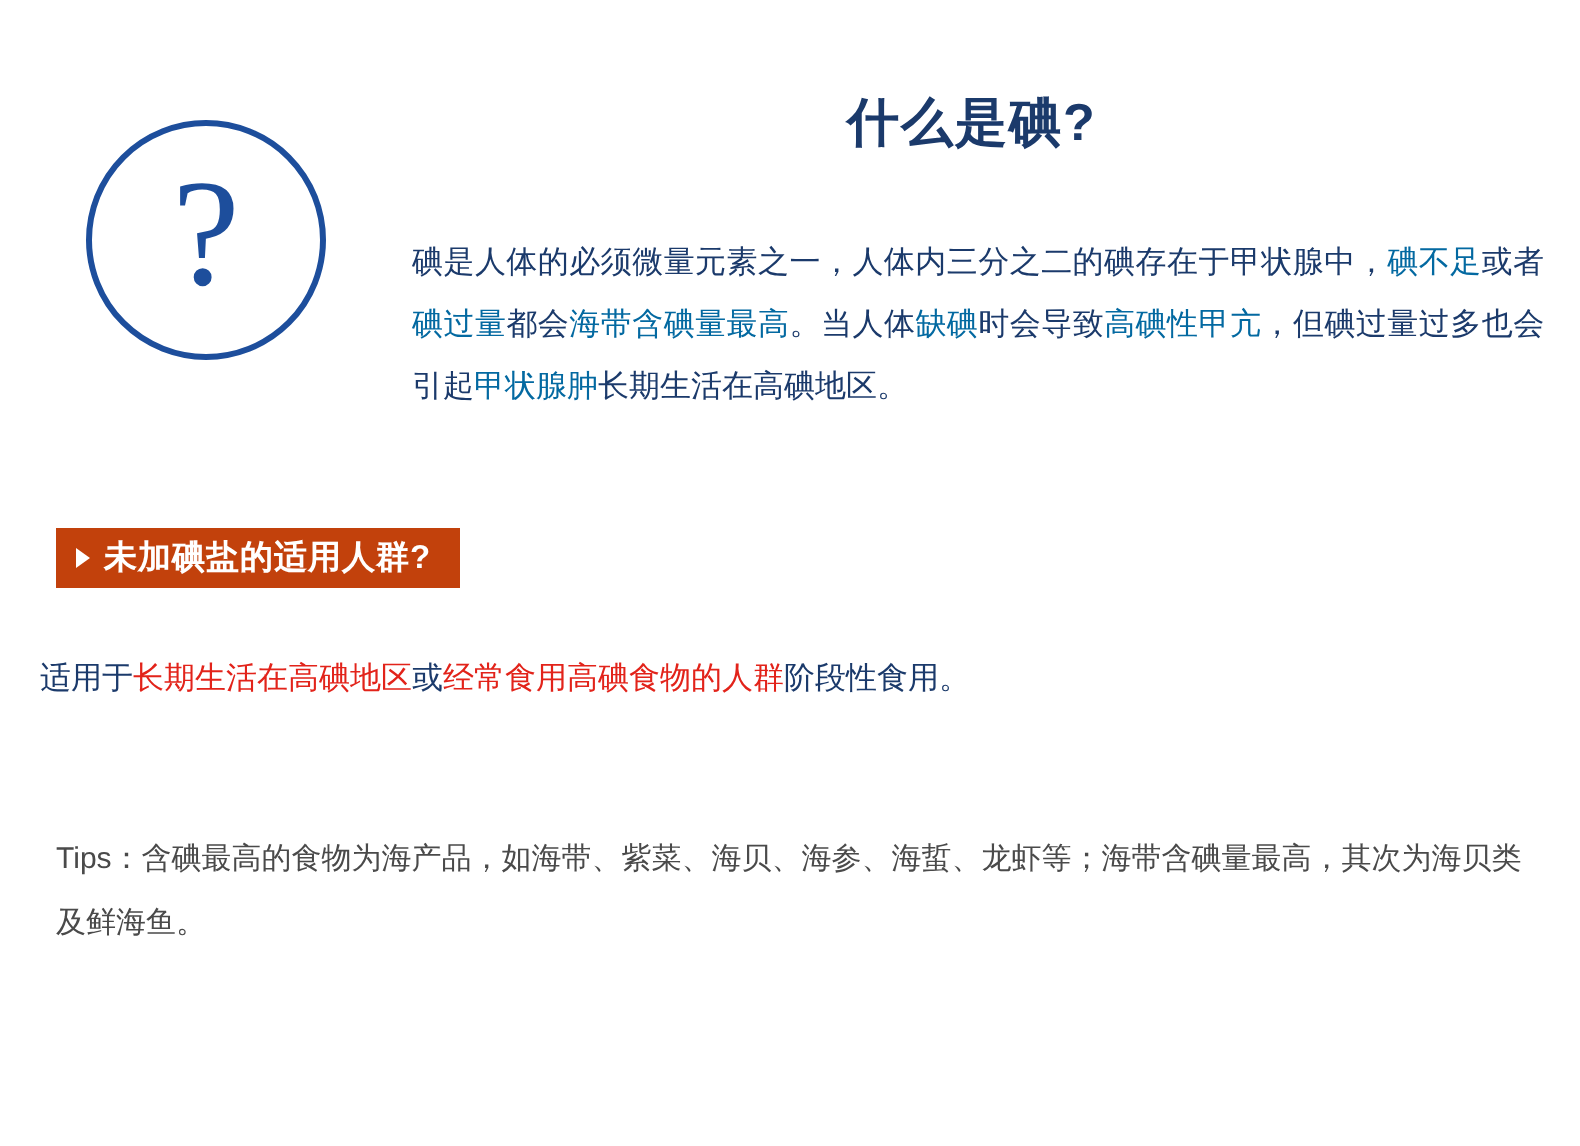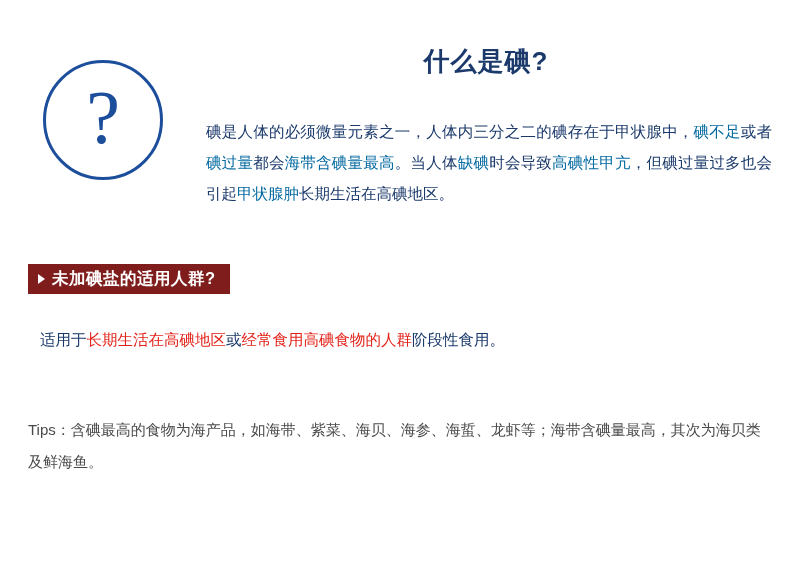--- a/index.html
+++ b/index.html
@@ -81,21 +81,21 @@
   .intro .hl {
     color: #0369a1;
   }
 
   
   .ribbon {
     position: absolute;
     left: 28px;
     top: 264px;
     height: 30px;
-    background: #7f1d1d;
+    background: #c2410c;
     color: #ffffff;
     display: flex;
     align-items: center;
     padding: 0 14px 0 10px;
     box-sizing: border-box;
   }
   .ribbon .tri {
     width: 0;
     height: 0;
     border-left: 7px solid #ffffff;
@@ -105,21 +105,21 @@
   }
   .ribbon .ribbon-text {
     font-size: 16.5px;
     font-weight: bold;
     letter-spacing: 0.5px;
   }
 
   
   .lines {
     position: absolute;
-    left: 40px;
+    left: 20px;
     top: 326px;
     width: 740px;
   }
   .line {
     font-size: 15.5px;
     line-height: 28px;
     color: #1b3a6b;
   }
   .line .hl {
     color: #e2231a;

